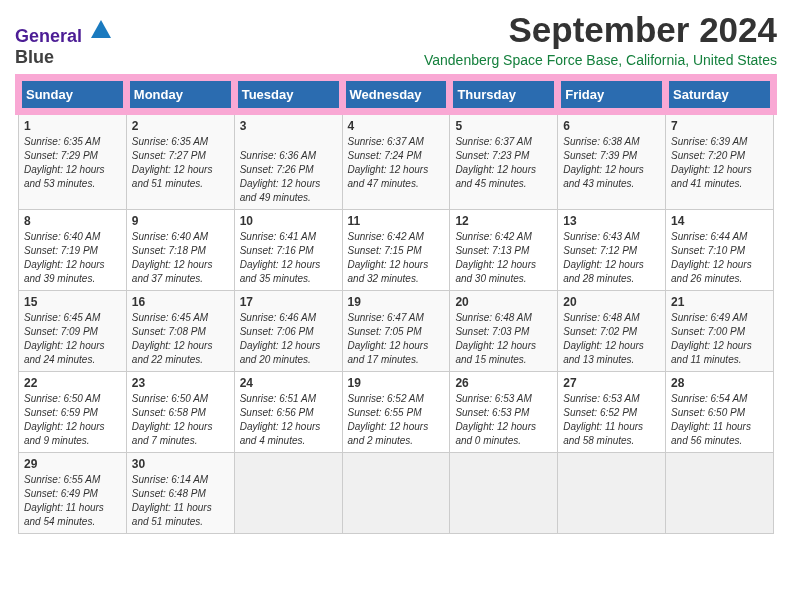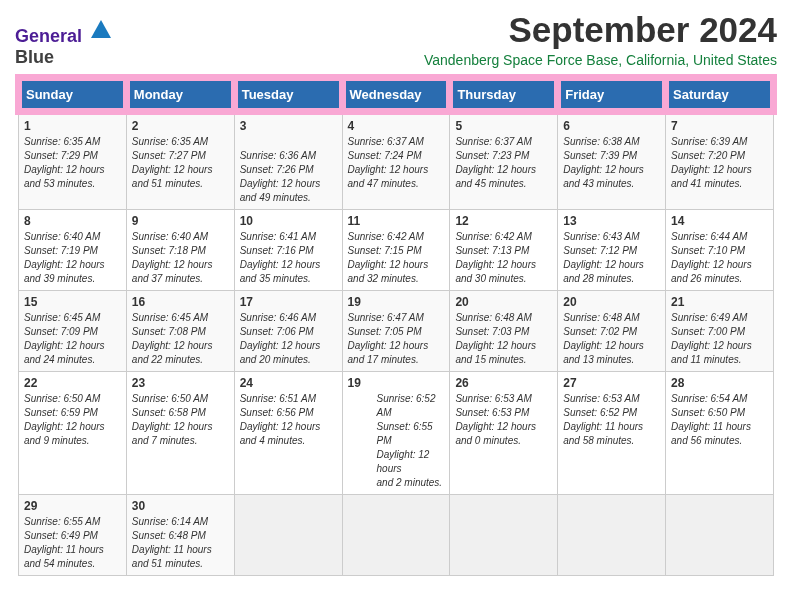--- a/index.html
+++ b/index.html
@@ -298,21 +298,21 @@
         </td>
         <td>
           <span class="day-num">24</span>
           <div class="day-info" style="white-space: pre-line;">Sunrise: 6:51 AM
 Sunset: 6:56 PM
 Daylight: 12 hours
 and 4 minutes.</div>
         </td>
         <td>
           <span class="day-num">19</span>
-          <div class="day-info" style="white-space: pre-line; margin-left: 29px;">Sunrise: 6:52 AM
+          <div class="day-info" style="white-space: pre-line;">Sunrise: 6:52 AM
 Sunset: 6:55 PM
 Daylight: 12 hours
 and 2 minutes.</div>
         </td>
         <td>
           <span class="day-num">26</span>
           <div class="day-info" style="white-space: pre-line;">Sunrise: 6:53 AM
 Sunset: 6:53 PM
 Daylight: 12 hours
 and 0 minutes.</div>

